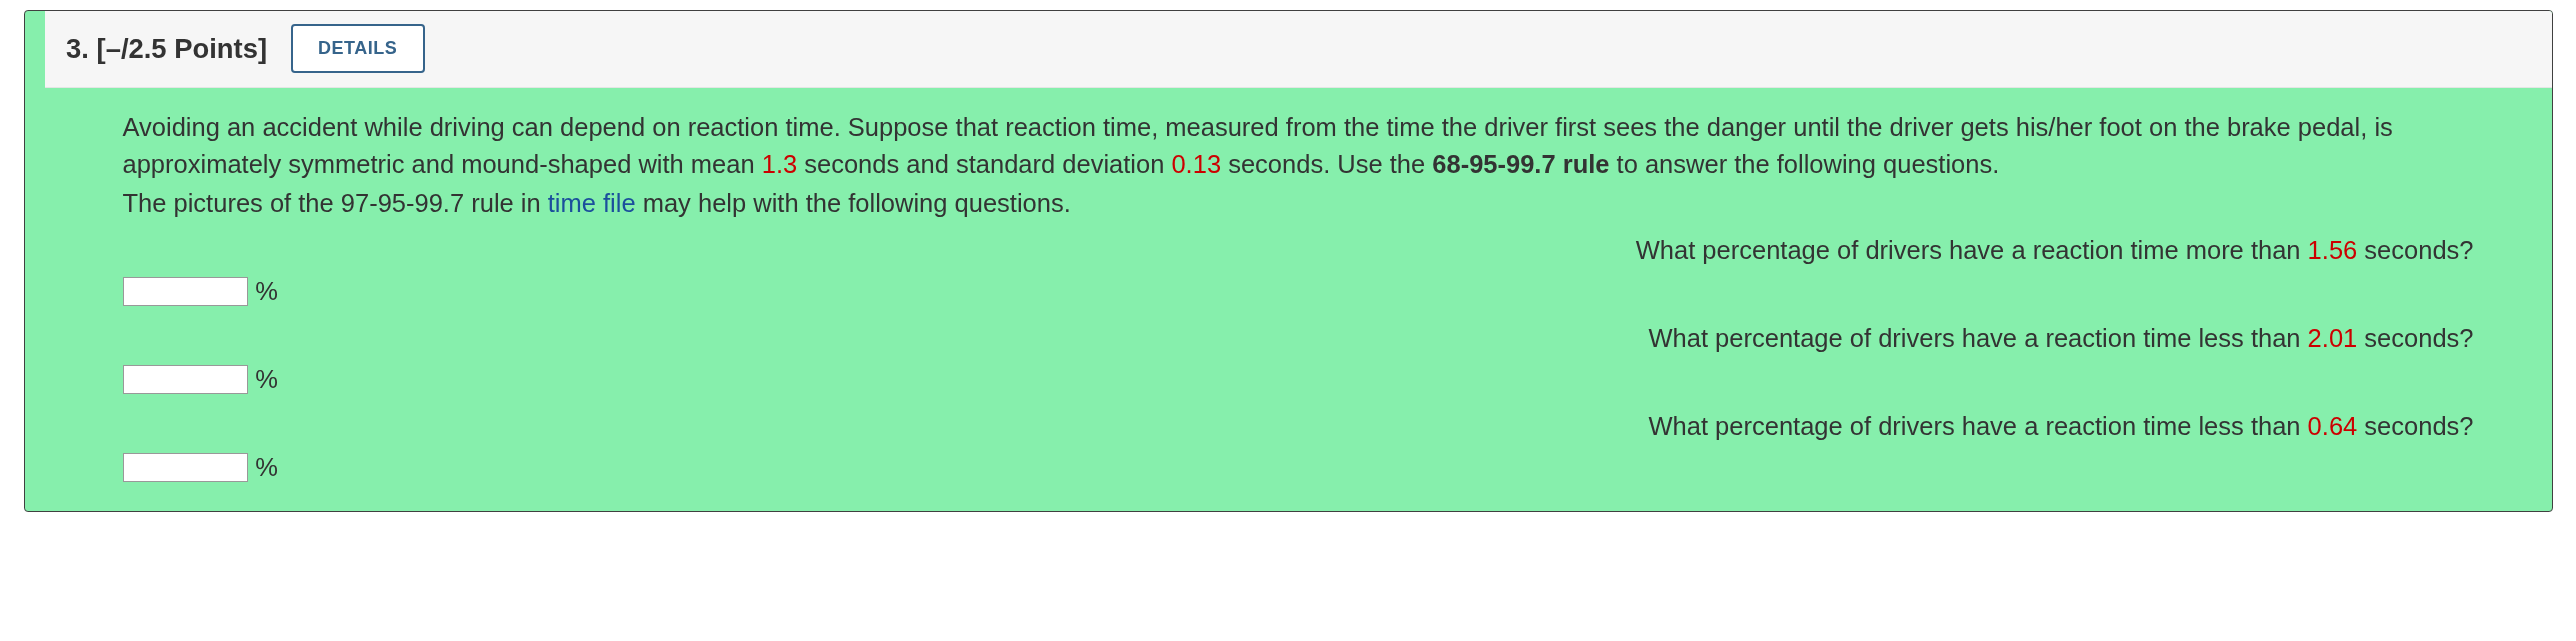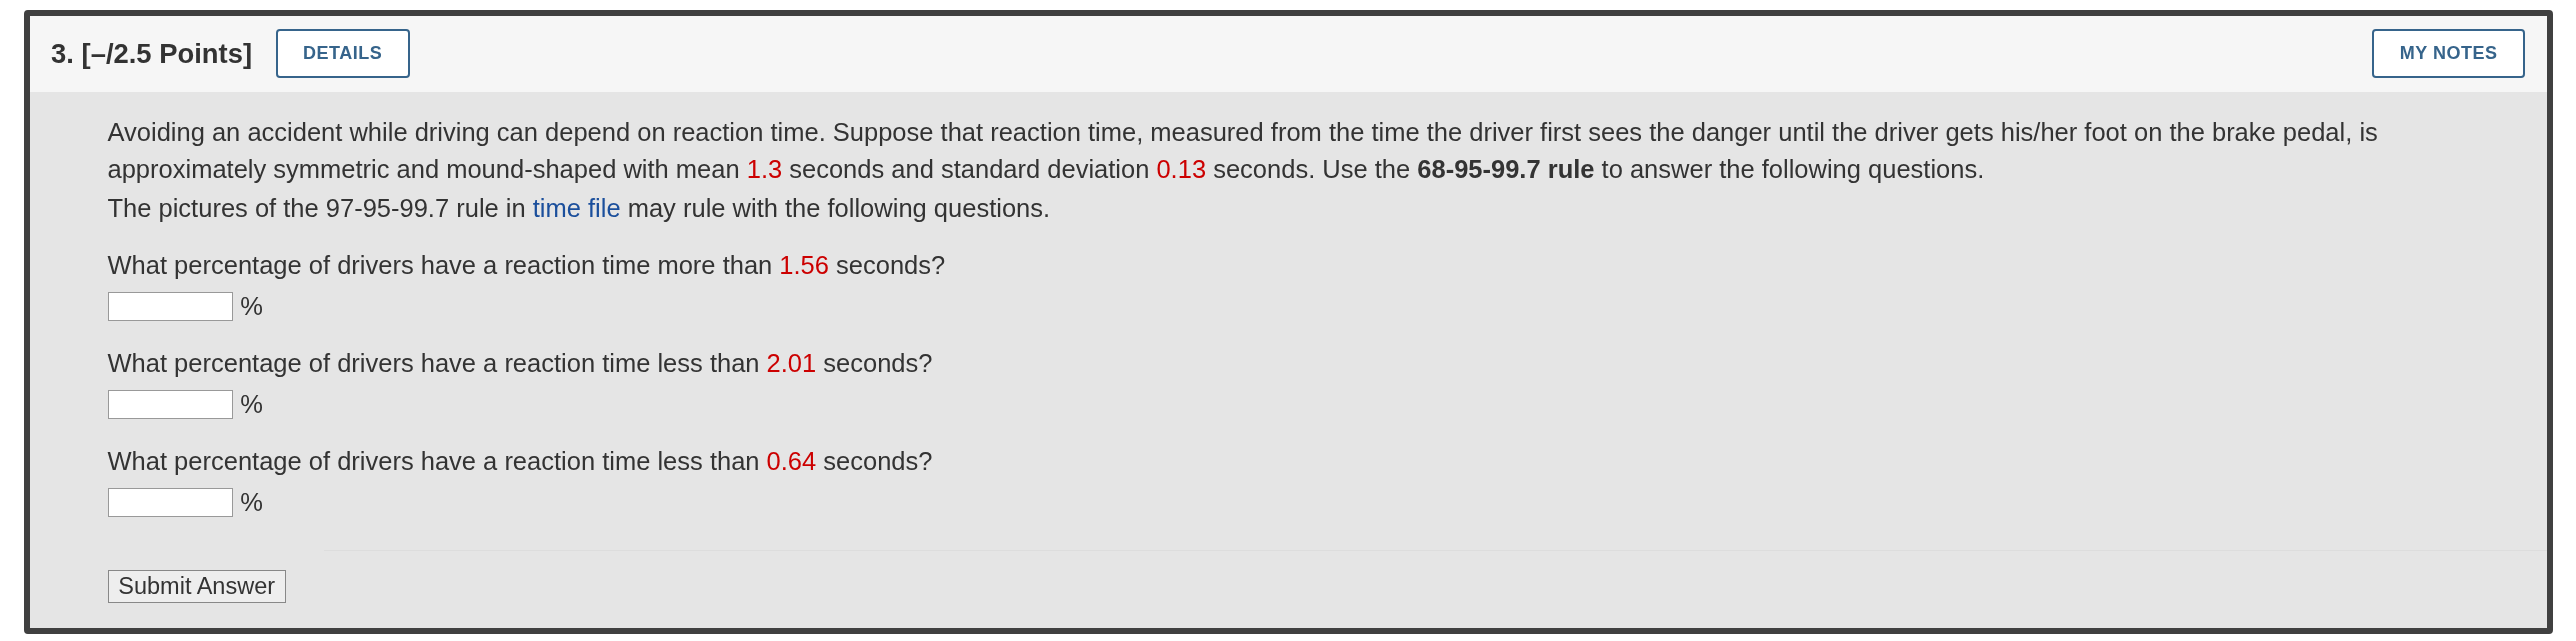--- a/index.html
+++ b/index.html
@@ -8,24 +8,25 @@
     padding: 0;
     font-family: "Helvetica Neue", Helvetica, Arial, sans-serif;
     background: #fff;
     color: #333;
   }
   .wrapper {
     width: 2576px;
     padding: 9.8px 23.5px 0 23.5px;
   }
   .card {
-    border: 6px solid #404040;
+    border: 1px solid #404040;
     border-radius: 3.9px;
     overflow: hidden;
-    background: #e5e5e5;
+    background: #86efac;
+    padding-left: 20px;
   }
   .card-header {
     display: flex;
     align-items: center;
     justify-content: space-between;
     padding: 13.7px 21.6px;
     background: #f6f6f6;
     border-bottom: 1px solid #e5e5e5;
   }
   .header-left {
@@ -53,21 +54,21 @@
   .card-body {
     padding: 21.6px 78px 23.5px 78px;
     font-size: 25.5px;
     line-height: 1.45;
     color: #333;
   }
   .intro { margin-bottom: 2px; }
   .red { color: #c00; }
   .bold { font-weight: 700; text-align: right; }
   .link { color: #1b4f9c; cursor: pointer; }
-  .question-line { margin-top: 20px; }
+  .question-line { margin-top: 10px; text-align: right; }
   .answer-row {
     display: flex;
     align-items: center;
     gap: 7.8px;
     margin: 3.9px 0 2px 0;
   }
   .answer-input {
     width: 125px;
     height: 29px;
     border: 1px solid #999;
@@ -107,31 +108,30 @@
   <div class="card">
 
     <div class="card-header">
       <div class="header-left">
         <div class="qnum">
           <span>3.</span>
           <span>[–/2.5 Points]</span>
         </div>
         <button class="btn-outline-blue">DETAILS</button>
       </div>
-      <button class="btn-outline-blue">MY NOTES</button>
     </div>
 
     <div class="card-body">
 
       <div class="intro">
         <span>Avoiding an accident while driving can depend on reaction time. Suppose that reaction time, measured from the time the driver first sees the danger until the driver gets his/her foot on the brake pedal, is approximately symmetric and mound-shaped with mean </span><span class="red">1.3</span><span> seconds and standard deviation </span><span class="red">0.13</span><span> seconds. Use the </span><span class="bold">68-95-99.7 rule</span><span> to answer the following questions.</span>
       </div>
 
       <div class="intro">
-        <span>The pictures of the 97-95-99.7 rule in </span><span class="link">time file</span><span> may rule with the following questions.</span>
+        <span>The pictures of the 97-95-99.7 rule in </span><span class="link">time file</span><span> may help with the following questions.</span>
       </div>
 
       <div class="question-line">
         <span>What percentage of drivers have a reaction time more than </span><span class="red">1.56</span><span> seconds?</span>
       </div>
       <div class="answer-row">
         <input type="text" class="answer-input" style="">
         <span class="percent">%</span>
       </div>
 
@@ -144,20 +144,17 @@
       </div>
 
       <div class="question-line">
         <span>What percentage of drivers have a reaction time less than </span><span class="red">0.64</span><span> seconds?</span>
       </div>
       <div class="answer-row">
         <input type="text" class="answer-input" style="">
         <span class="percent">%</span>
       </div>
 
-      <div class="submit-bar">
-        <button class="submit-btn">Submit Answer</button>
-      </div>
 
     </div>
   </div>
 </div>
 
 
 </body></html>

